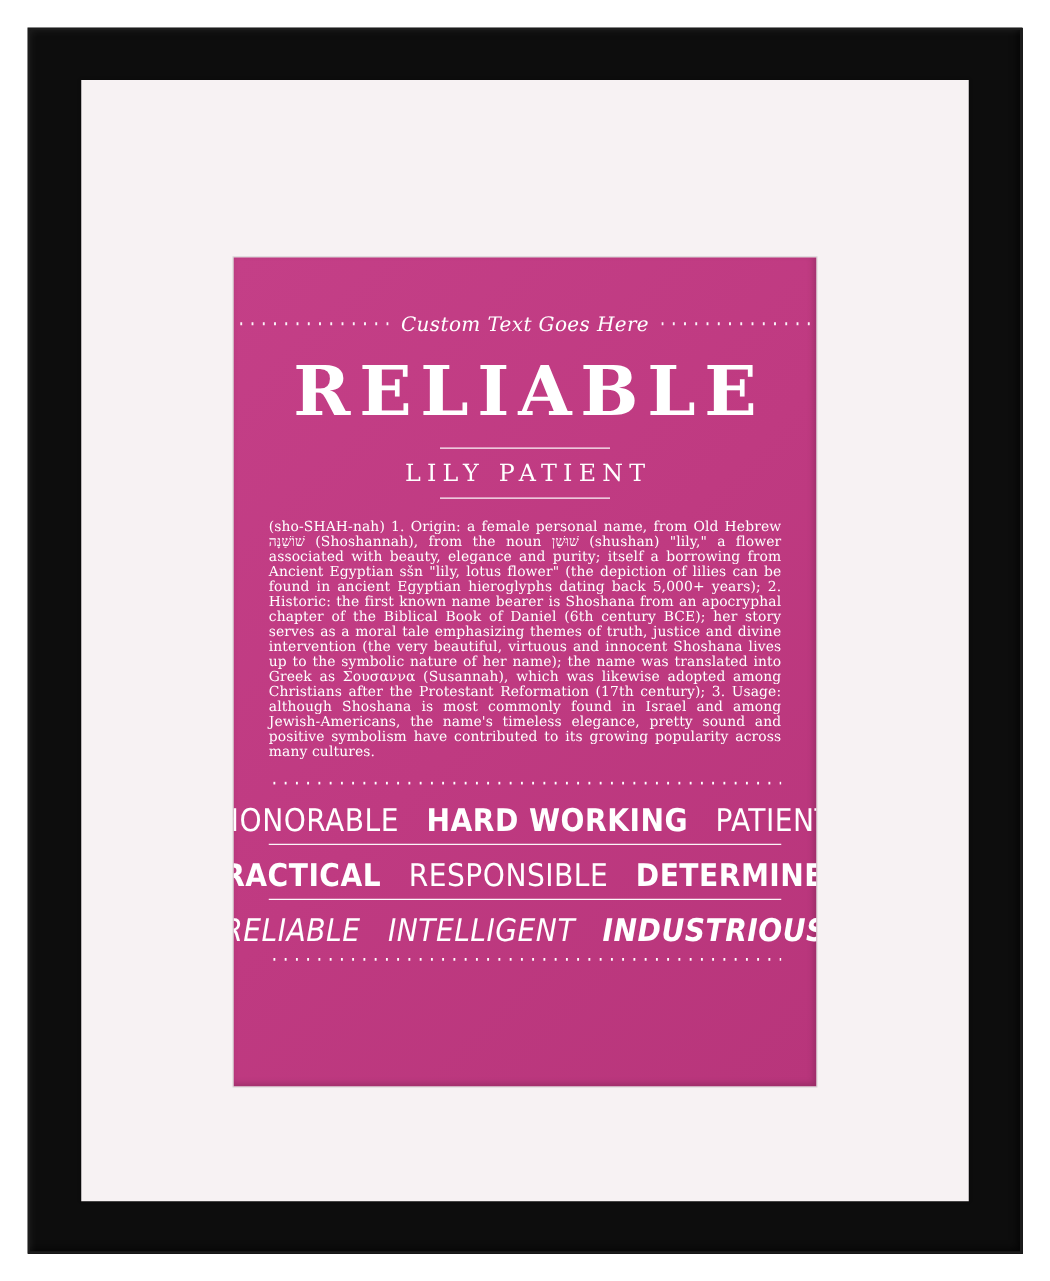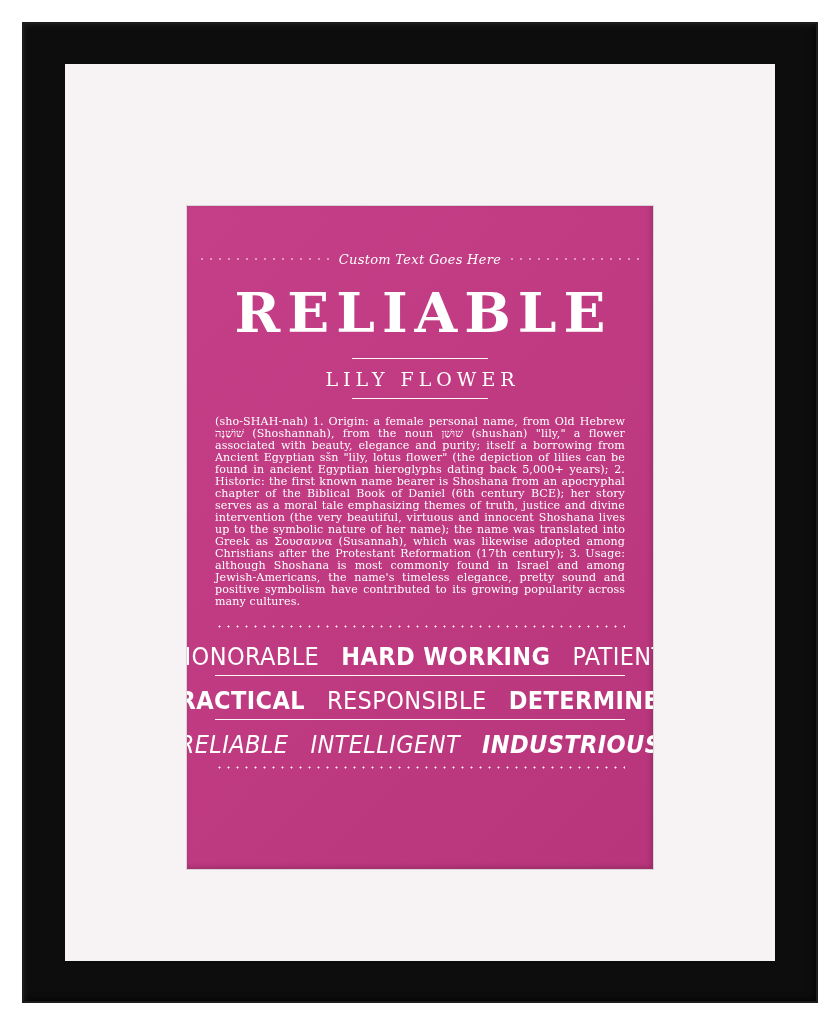--- a/index.html
+++ b/index.html
@@ -78,21 +78,21 @@
     height: 4px;
     background-image: radial-gradient(circle, #ffffff 0.9px, transparent 1.1px);
     background-size: 9px 4px;
     background-repeat: repeat-x;
     background-position: center;
     opacity: 0.95;
   }
   .custom-text {
     font-family: "DejaVu Serif", serif;
     font-style: italic;
-    font-size: 13px;
+    font-size: 16px;
     letter-spacing: 0.3px;
     white-space: nowrap;
     color: #ffffff;
   }
 
   
   .name {
     text-align: center;
     font-family: "DejaVu Serif", serif;
     font-weight: bold;
@@ -188,21 +188,21 @@
       <div class="custom-row">
         <span class="dotline"></span>
         <span class="custom-text">Custom Text Goes Here</span>
         <span class="dotline"></span>
       </div>
 
       <div class="name">RELIABLE</div>
 
       <div class="meaning-block">
         <div class="rule"></div>
-        <div class="meaning">LILY FLOWER</div>
+        <div class="meaning">LILY PATIENT</div>
         <div class="rule"></div>
       </div>
 
       <div class="definition">(sho-SHAH-nah)  1. Origin:  a female personal name, from Old Hebrew שׁוֹשַׁנָּה (Shoshannah), from the noun שׁוּשַׁן (shushan) "lily," a flower associated with beauty, elegance and purity; itself a borrowing from Ancient Egyptian sšn "lily, lotus flower" (the depiction of lilies can be found in ancient Egyptian hieroglyphs dating back 5,000+ years);  2. Historic:  the first known name bearer is Shoshana from an apocryphal chapter of the Biblical Book of Daniel (6th century BCE); her story serves as a moral tale emphasizing themes of truth, justice and divine intervention (the very beautiful, virtuous and innocent Shoshana lives up to the symbolic nature of her name); the name was translated into Greek as Σουσαννα (Susannah), which was likewise adopted among Christians after the Protestant Reformation (17th century);  3. Usage:  although Shoshana is most commonly found in Israel and among Jewish-Americans, the name's timeless elegance, pretty sound and positive symbolism have contributed to its growing popularity across many cultures.</div>
 
       <div class="traits">
         <div class="dotrow"></div>
 
         <div class="trait-line l1">
           <span class="trait">HONORABLE</span>

